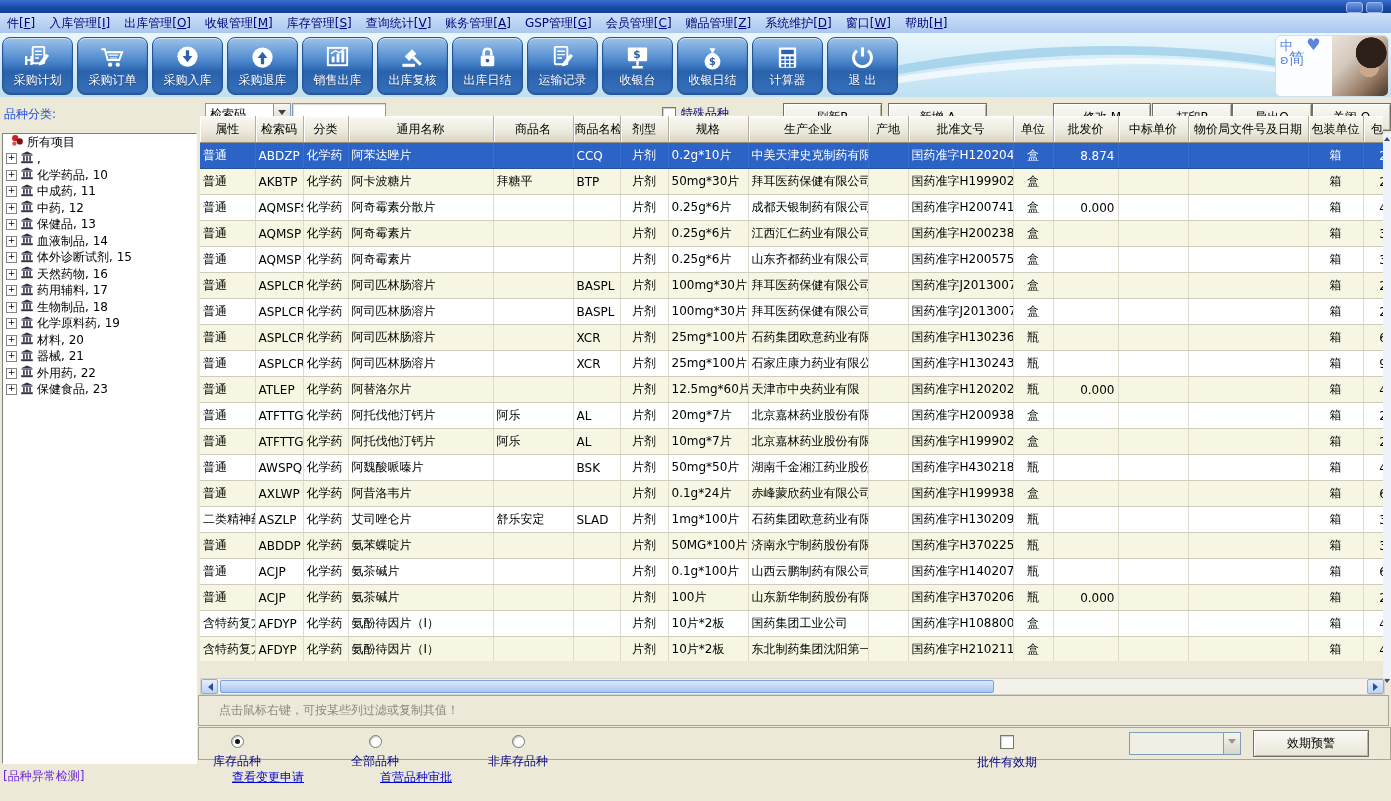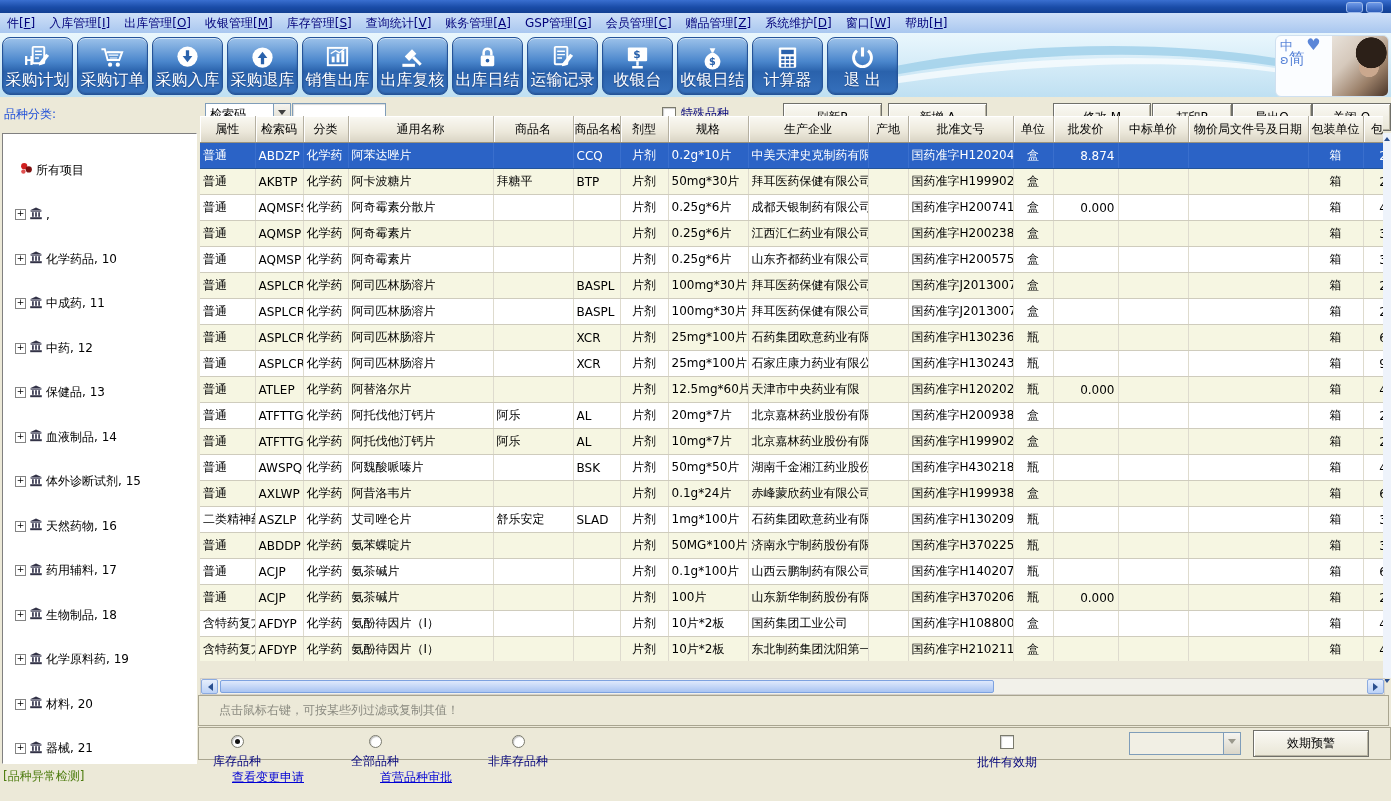--- a/index.html
+++ b/index.html
@@ -23,21 +23,21 @@
   .toolbar{position:absolute;left:0;top:33px;width:1391px;height:64px;
     background:linear-gradient(#eaf7fd,#bfe0f2);overflow:hidden;}
   .swoosh{position:absolute;right:110px;top:0;width:420px;height:64px;opacity:.8;}
   .tb-btn{position:relative;float:left;margin:4px 2px 0 2px;width:69px;height:56px;
     border-radius:8px;border:1px solid #24549a;
     background:linear-gradient(#9cc2ea,#4a86cc 42%,#2a62ac 60%,#3570bc);
     box-shadow:inset 0 1px 0 rgba(255,255,255,.6), inset 0 -1px 2px rgba(0,0,30,.25);
     color:#fff;text-align:center;cursor:default;}
   .tb-btn .icn{height:32px;display:flex;align-items:center;justify-content:center;padding-top:3px;}
   .tb-btn .icn svg{width:27px;height:27px;}
-  .tb-btn .lbl{font-size:16px;line-height:14px;white-space:pre;text-shadow:0 1px 1px rgba(0,0,40,.4);}
+  .tb-btn .lbl{font-size:12px;line-height:14px;white-space:pre;text-shadow:0 1px 1px rgba(0,0,40,.4);}
   .photo-card{position:absolute;right:2px;top:2px;width:112px;height:60px;border-radius:6px;
     background:#fbfdff;border:1px solid #cfe0f0;overflow:hidden;}
   .doodles{position:absolute;left:4px;top:2px;width:52px;height:56px;color:#5b86d8;line-height:13px;font-size:13px;}
   .doodles .big{font-size:16px;}
   .photo{position:absolute;right:0;top:0;width:56px;height:60px;
     background:
       radial-gradient(circle at 70% 28%, #2c2018 0 26%, transparent 27%),
       radial-gradient(circle at 66% 52%, #caa88e 0 20%, transparent 21%),
       linear-gradient(135deg,#e8e2da 0%,#d6c9bc 35%,#9a7f68 70%,#4a362a 100%);}
   
@@ -54,21 +54,21 @@
   .chk{width:12px;height:12px;background:#fff;border:1px solid #7a7a6d;
     box-shadow:inset 1px 1px 1px rgba(0,0,0,.2);display:inline-block;vertical-align:-2px;}
   .chkrow{position:absolute;color:#00007a;display:flex;align-items:center;gap:5px;}
   .xpbtn{position:absolute;height:26px;background:linear-gradient(#faf9f4,#e9e6d6);
     border:1px solid #70706a;box-shadow:inset 1px 1px 0 #fff, inset -1px -1px 0 #b9b5a4;
     text-align:center;color:#000;font-size:12px;display:flex;align-items:center;justify-content:center;
     white-space:pre;cursor:default;}
   
   .sidebar{position:absolute;left:2px;top:133px;width:193px;height:629px;background:#fff;
     border:1px solid;border-color:#808080 #fff #fff #808080;overflow:hidden;}
-  .tree-row{display:flex;align-items:center;height:16.5px;gap:3px;padding-left:11px;white-space:nowrap;cursor:default;margin-top:28px;}
+  .tree-row{display:flex;align-items:center;height:16.5px;gap:3px;padding-left:2px;white-space:nowrap;cursor:default;}
   .expander{width:9px;height:9px;border:1px solid #848484;background:#fff;
     font-size:9px;line-height:7px;text-align:center;flex:0 0 9px;margin-left:1px;}
   .tree-row svg{flex:0 0 auto;}
   
   .tablewrap{position:absolute;left:200px;top:116px;width:1183px;height:545px;overflow:hidden;background:#fef9c3;}
   table{border-collapse:collapse;table-layout:fixed;width:1203px;}
   th{height:24px;font-weight:normal;font-size:12px;text-align:center;
     background:linear-gradient(#faf9f3,#ece8db 60%,#d9d4c4);
     border-right:1px solid #b5b0a1;border-bottom:1px solid #98927f;
     box-shadow:inset 1px 1px 0 #fff;white-space:nowrap;overflow:hidden;}
@@ -93,21 +93,21 @@
   .h-arrow.right{border-left:5px solid #2a4f8f;margin-left:3px;}
   
   .panel{position:absolute;left:198px;width:1191px;background:#ece9d8;border:1px solid #a9a590;}
   .hintpanel{top:695px;height:31px;display:flex;align-items:center;color:#8a8a80;padding-left:20px;box-sizing:border-box;}
   .radiopanel{top:727px;height:31px;}
   .radio-item{position:absolute;top:7px;display:flex;align-items:center;gap:5px;color:#00007a;flex-direction:column;}
   .radio{width:11px;height:11px;border-radius:50%;background:#fff;border:1px solid #7a7a6d;
     box-shadow:inset 1px 1px 1px rgba(0,0,0,.25);position:relative;}
   .radio.on:after{content:"";position:absolute;left:3px;top:3px;width:5px;height:5px;border-radius:50%;background:#111;}
   .links a{position:absolute;color:#0000d4;text-decoration:underline;cursor:pointer;margin-top:6px;}
-  .anomaly{position:absolute;left:3px;top:768px;color:#4d7c0f;}
+  .anomaly{position:absolute;left:3px;top:768px;color:#6d28d9;}
 </style>
 </head>
 <body>
 
 <div class="titlebar">
   <div class="win-dot" style="right:28px;"></div>
   <div class="win-dot" style="right:8px;"></div>
 </div>
 
 <div class="menubar" id="menubar">

